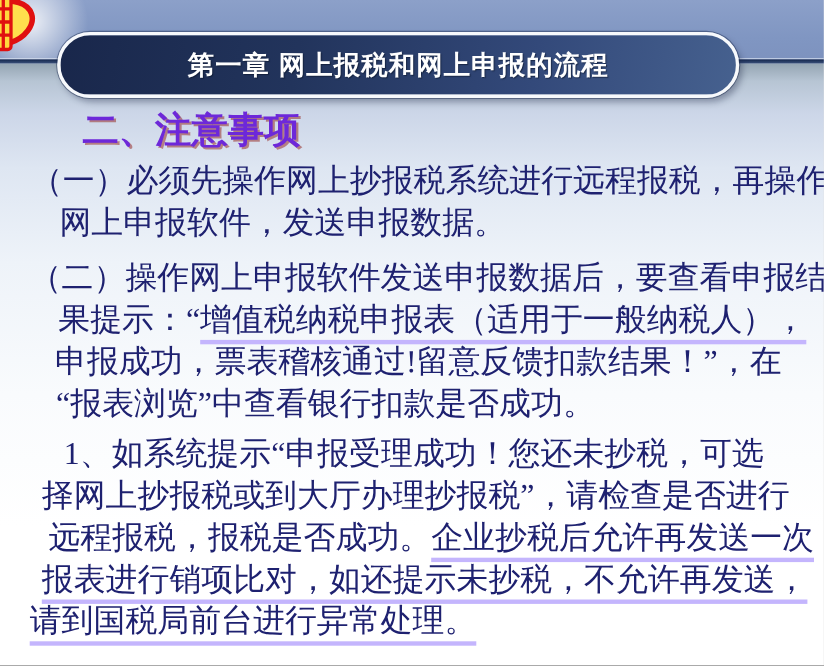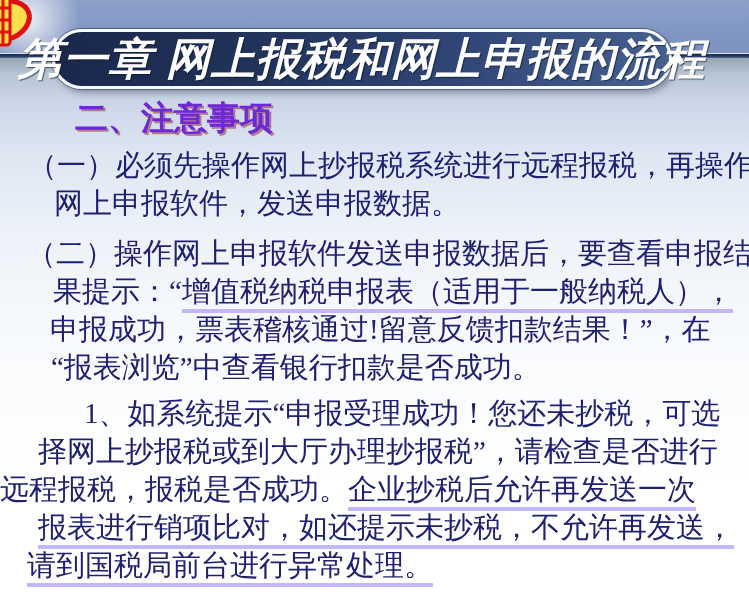--- a/index.html
+++ b/index.html
@@ -48,25 +48,24 @@
     border-radius:31px;
     background:linear-gradient(100deg,#19274b 0%,#22345c 35%,#33497a 70%,#46618f 100%);
     box-shadow:0 0 0 1px rgba(25,40,75,.45), 3px 4px 6px rgba(20,30,60,.35);
     display:flex;align-items:center;justify-content:center;
     z-index:2;
   }
   .title-bar .title-text{
     color:#ffffff;
     font-family:"Liberation Sans", sans-serif;
     font-weight:bold;
-    font-size:44px;
+    font-size:24px;
     letter-spacing:1px;
     text-shadow:1px 1px 1px rgba(10,20,40,.6);
     white-space:nowrap;
-    font-style:italic;
   }
   
   .section-heading{
     position:absolute;left:75px;top:96px;
     font-size:33px;font-weight:bold;
     color:#6d28d9;
     text-shadow:2px 2px 0 rgba(140,10,0,.45);
     white-space:nowrap;
     z-index:2;
   }
@@ -124,21 +123,21 @@
         <div class="text-line" style="padding-left: 28px;"><span class="">（一）必须先操作网上抄报税系统进行远程报税，再操作</span></div>
         <div class="text-line" style="padding-left: 54px;"><span class="">网上申报软件，发送申报数据。</span></div>
       </div>
       <div class="paragraph">
         <div class="text-line" style="padding-left: 27px;"><span class="">（二）操作网上申报软件发送申报数据后，要查看申报结</span></div>
         <div class="text-line" style="padding-left: 53px;"><span class="">果提示：“</span><span class="u">增值税纳税申报表（适用于一般纳税人），</span></div>
         <div class="text-line" style="padding-left: 50px; text-align: center;"><span class="">申报成功，票表稽核通过!留意反馈扣款结果！”，在</span></div>
         <div class="text-line" style="padding-left: 51px;"><span class="">“报表浏览”中查看银行扣款是否成功。</span></div>
       </div>
       <div class="paragraph p3">
-        <div class="text-line" style="padding-left: 84px;"><span class="">1、如系统提示“申报受理成功！您还未抄税，可选</span></div>
+        <div class="text-line" style="padding-left: 58px;"><span class="">1、如系统提示“申报受理成功！您还未抄税，可选</span></div>
         <div class="text-line" style="padding-left: 38px;"><span class="">择网上抄报税或到大厅办理抄报税”，请检查是否进行</span></div>
-        <div class="text-line" style=""><span class="">远程报税，报税是否成功。</span><span class="u">企业抄税后允许再发送一次</span></div>
+        <div class="text-line" style=" margin-left: 44px;"><span class="">远程报税，报税是否成功。</span><span class="u">企业抄税后允许再发送一次</span></div>
         <div class="text-line" style="padding-left: 38px; text-align: right;"><span class="u">报表进行销项比对，如还提示未抄税，不允许再发送，</span></div>
         <div class="text-line" style="padding-left: 27px;"><span class="u">请到国税局前台进行异常处理。</span></div>
       </div>
     </div>
 
 </div>
 
 </body></html>

